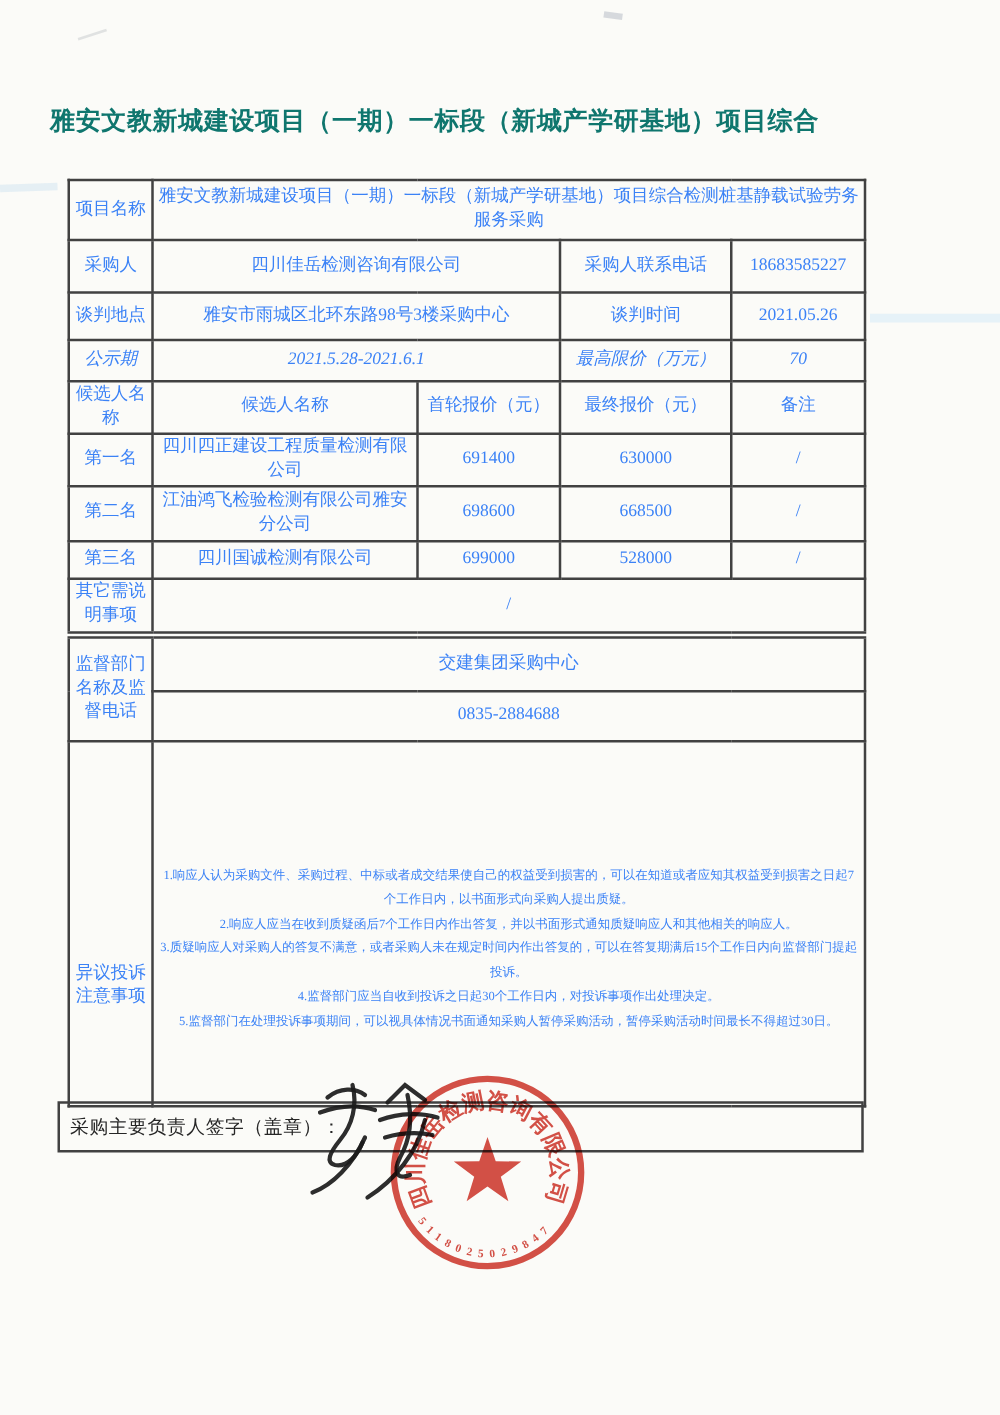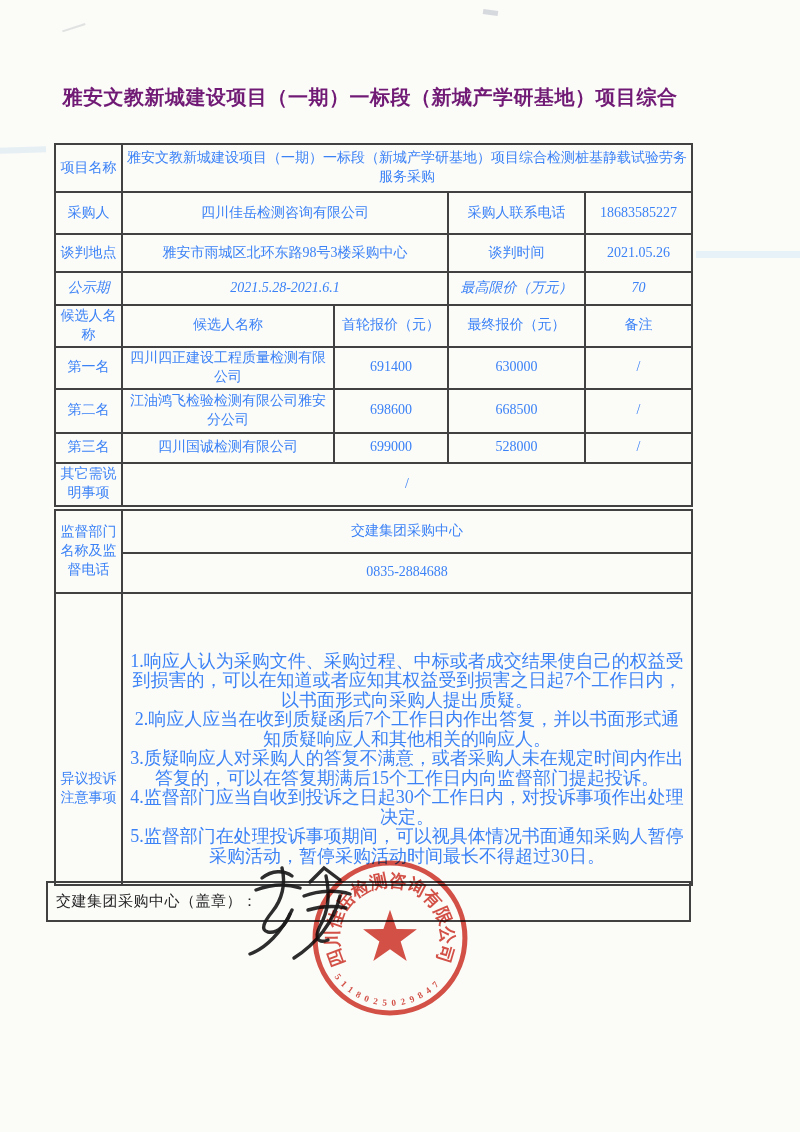--- a/index.html
+++ b/index.html
@@ -9,22 +9,22 @@
     font-family:"Liberation Serif","DejaVu Serif",serif;
     color:#262626;
     position:relative;
     overflow:hidden;
   }
   #page{position:absolute;left:0;top:0;width:800px;height:1132px;}
 
   
   .doc-title{
     position:absolute;left:40px;top:82px;width:660px;
-    text-align:center;font-size:20px;font-weight:bold;
-    line-height:30px;letter-spacing:0.5px;color:#701a75;
+    text-align:left;font-size:20px;font-weight:bold;
+    line-height:30px;letter-spacing:0.5px;color:#0f766e;
   }
 
   
   table.doc{
     position:absolute;left:54px;top:143px;width:637px;
     border-collapse:collapse;table-layout:fixed;
     font-size:14px;color:#3b82f6;
   }
   table.doc th,table.doc td{
     border:2px solid #414141;
@@ -45,21 +45,21 @@
   tr.r-chead{height:37px;}
   tr.r-c1{height:42px;}
   tr.r-c2{height:44px;padding-left:28px;}
   tr.r-c3{height:30px;}
   tr.r-other{height:45px;}
   tr.r-sup1{height:45px;font-family:Liberation Serif, serif;}
   tr.r-sup2{height:40px;}
   tr.r-obj{height:292px;}
   tr.r-sup1 th,tr.r-sup1 td{border-top:6px double #414141;}
   td.obj-cell{text-align:left;padding:0 14px;}
-  .obj-text{margin-top:40px;line-height:19.5px;font-size:18px;}
+  .obj-text{margin-top:40px;line-height:19.5px;font-size:10px;}
   .obj-label-wrap{margin-top:100px;}
 
   
   .sign-box{
     position:absolute;left:46px;top:881px;width:641px;height:37px;
     border:2px solid #414141;
     display:flex;align-items:center;
     font-size:15px;
   }
   .sign-label{margin-left:8px;letter-spacing:0.5px;}
@@ -188,21 +188,21 @@
           <div>3.质疑响应人对采购人的答复不满意，或者采购人未在规定时间内作出答复的，可以在答复期满后15个工作日内向监督部门提起投诉。</div>
           <div>4.监督部门应当自收到投诉之日起30个工作日内，对投诉事项作出处理决定。</div>
           <div>5.监督部门在处理投诉事项期间，可以视具体情况书面通知采购人暂停采购活动，暂停采购活动时间最长不得超过30日。</div>
         </div>
       </td>
     </tr>
   </tbody>
     </table>
 
   <div class="sign-box">
-    <span class="sign-label">交建集团采购中心（盖章）：</span>
+    <span class="sign-label">采购主要负责人签字（盖章）：</span>
   </div>
 
   <svg class="signature-svg" width="112" height="108" viewBox="0 0 112 108">
     <path d="M16,18 C26,10 38,10 46,16"></path>
     <path d="M10,30 C26,24 42,24 54,28"></path>
     <path d="M36,8 C40,24 36,40 26,52 C18,62 14,70 22,72 C32,74 40,64 44,54"></path>
     <path d="M46,50 C36,72 20,88 4,94"></path>
     <path d="M64,22 L78,8 L94,20"></path>
     <path d="M58,36 C74,30 92,30 104,34"></path>
     <path d="M62,50 C76,46 90,46 100,48"></path>

